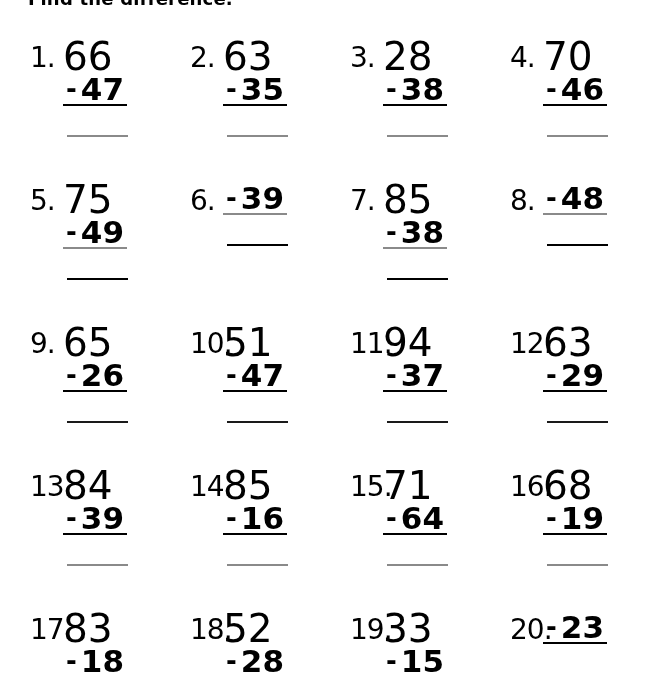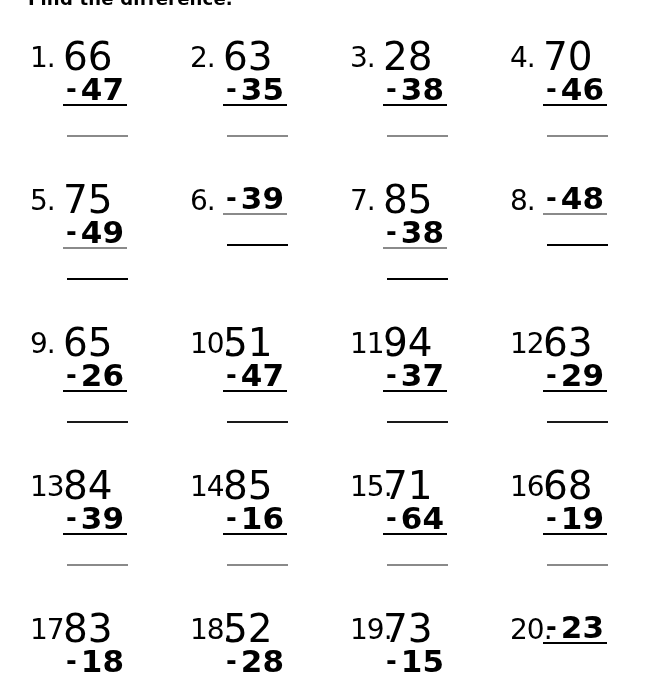--- a/index.html
+++ b/index.html
@@ -308,21 +308,21 @@
         <span class="op">-</span>
         <span class="subtrahend">28</span>
       </div>
 
     </div>
   </div>
 
   <div class="problem">
     <span class="pnum">19.</span>
     <div class="block">
-      <div class="minuend">73</div>
+      <div class="minuend">33</div>
       <div class="subrow" style="border-bottom-color: rgb(0, 0, 0);">
         <span class="op">-</span>
         <span class="subtrahend">15</span>
       </div>
 
     </div>
   </div>
 
   <div class="problem">
     <span class="pnum">20.</span>

